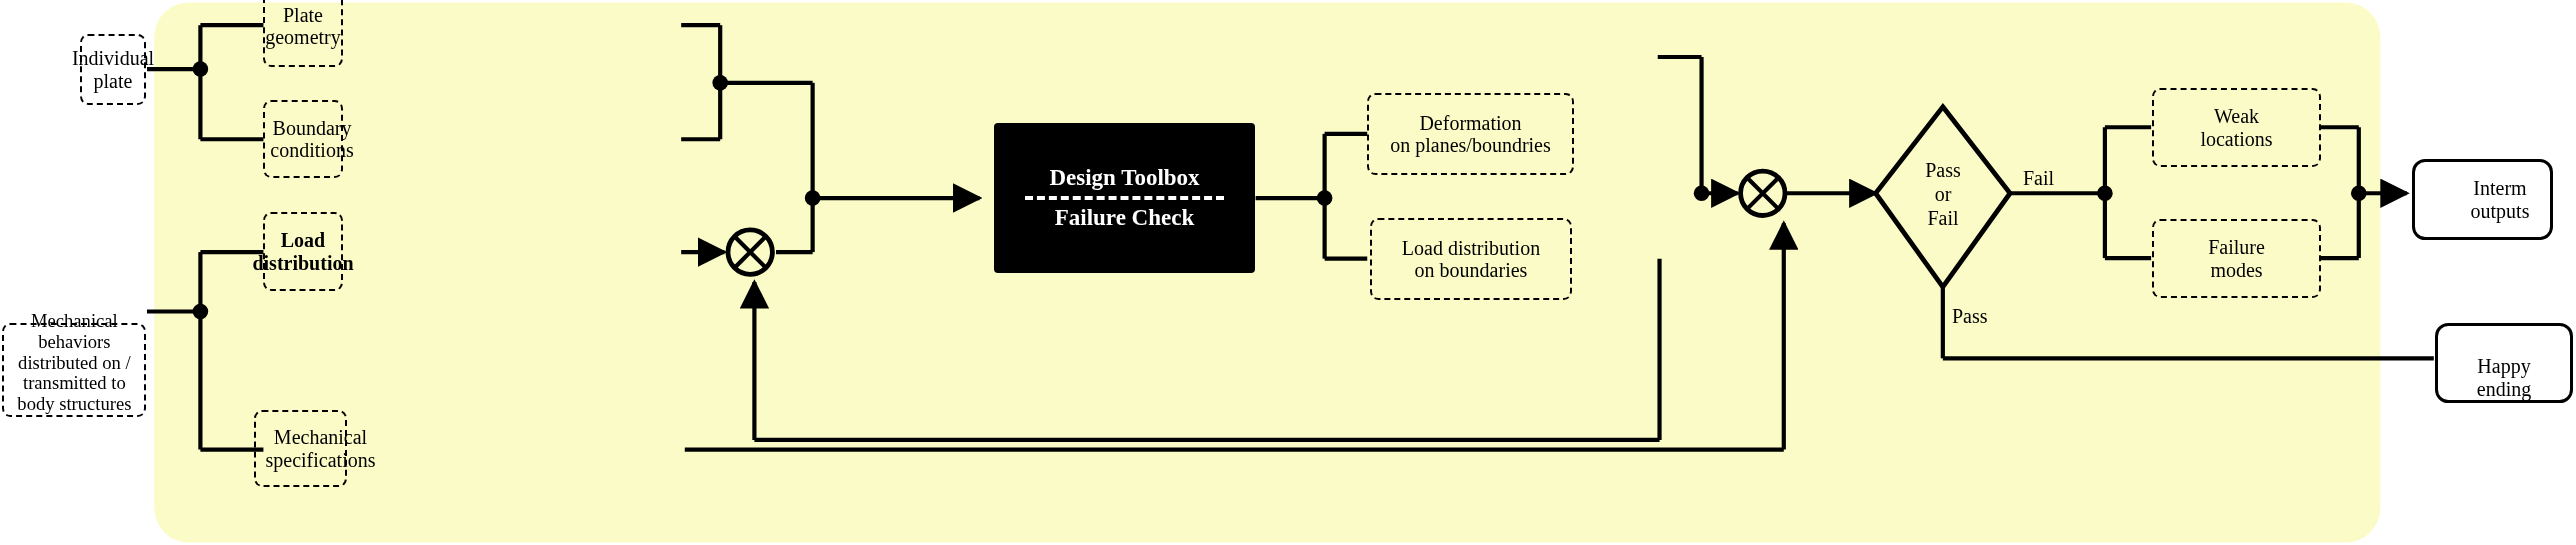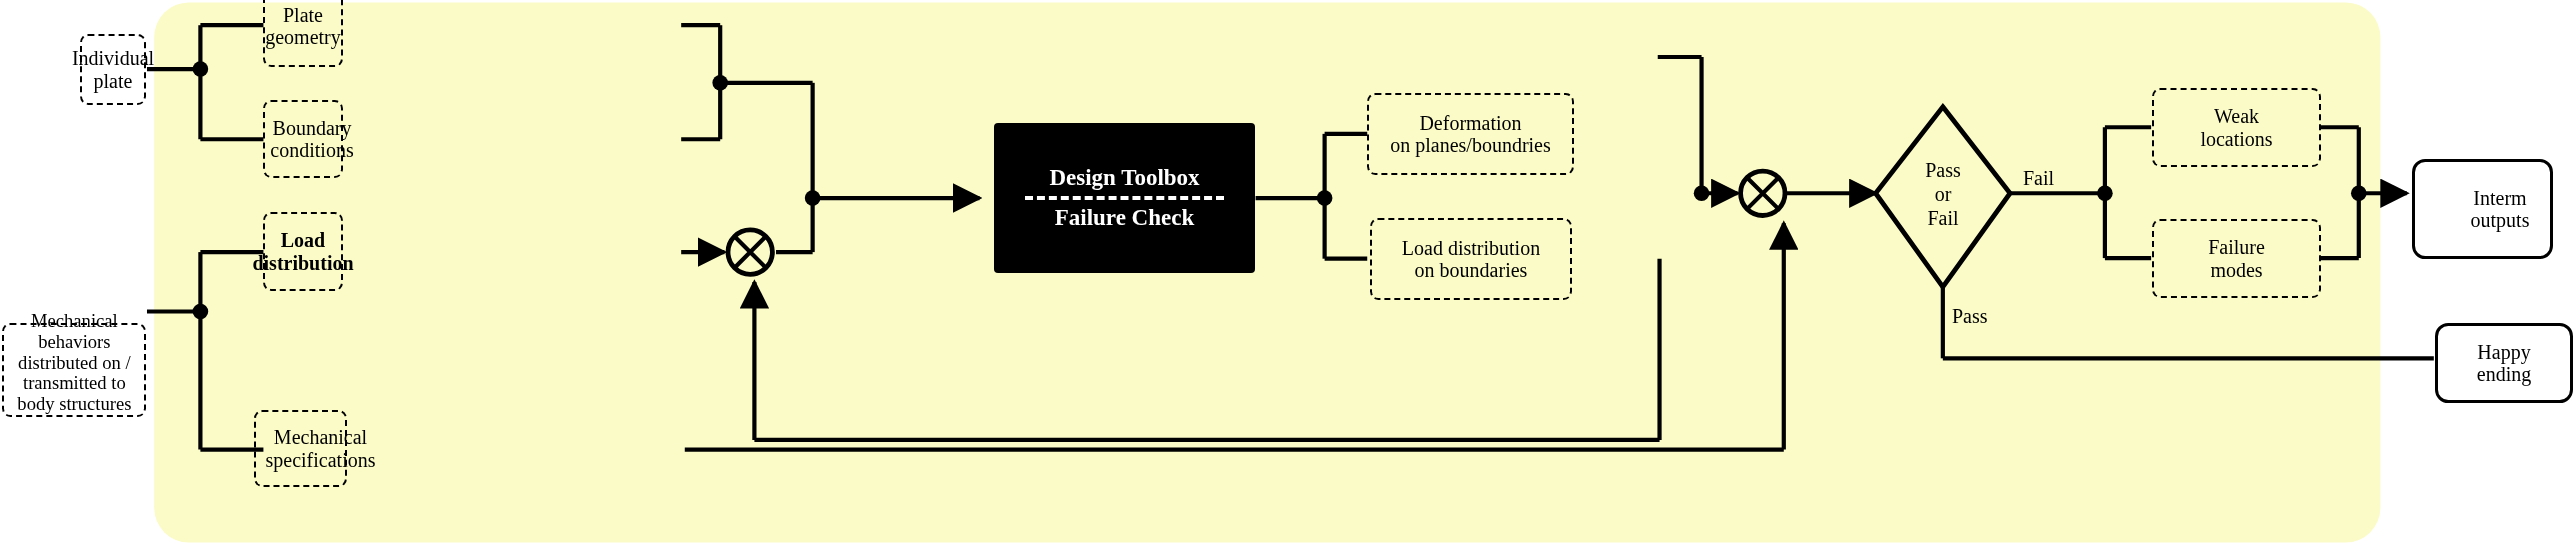--- a/index.html
+++ b/index.html
@@ -173,26 +173,26 @@
   <div class="node dashed" style="left:2152px;top:88px;width:169px;height:79px;font-size:20px;">
     <span style="white-space:pre-line;">Weak
 locations</span>
   </div>
 
   <div class="node dashed" style="left:2152px;top:219px;width:169px;height:79px;font-size:20px;">
     <span style="white-space:pre-line;">Failure
 modes</span>
   </div>
 
-  <div class="node solid" style="left:2412px;top:159px;width:141px;height:100px;font-size:20px;padding-left:35px;">
+  <div class="node solid" style="left:2412px;top:159px;width:141px;height:81px;font-size:20px;padding-left:35px;">
     <span style="white-space:pre-line;">Interm
 outputs</span>
   </div>
 
-  <div class="node solid" style="left:2435px;top:323px;width:138px;height:80px;font-size:20px;">
+  <div class="node solid" style="left:2435px;top:323px;width:138px;height:80px;font-size:20px;align-items:flex-end;">
     <span style="white-space:pre-line;">Happy
 ending</span>
   </div>
 
   <div class="edge-label" style="left:2023px;top:167px;font-size:20px;">
     <span>Fail</span>
   </div>
 
   <div class="edge-label" style="left:1952px;top:305px;font-size:20px;">
     <span>Pass</span>

